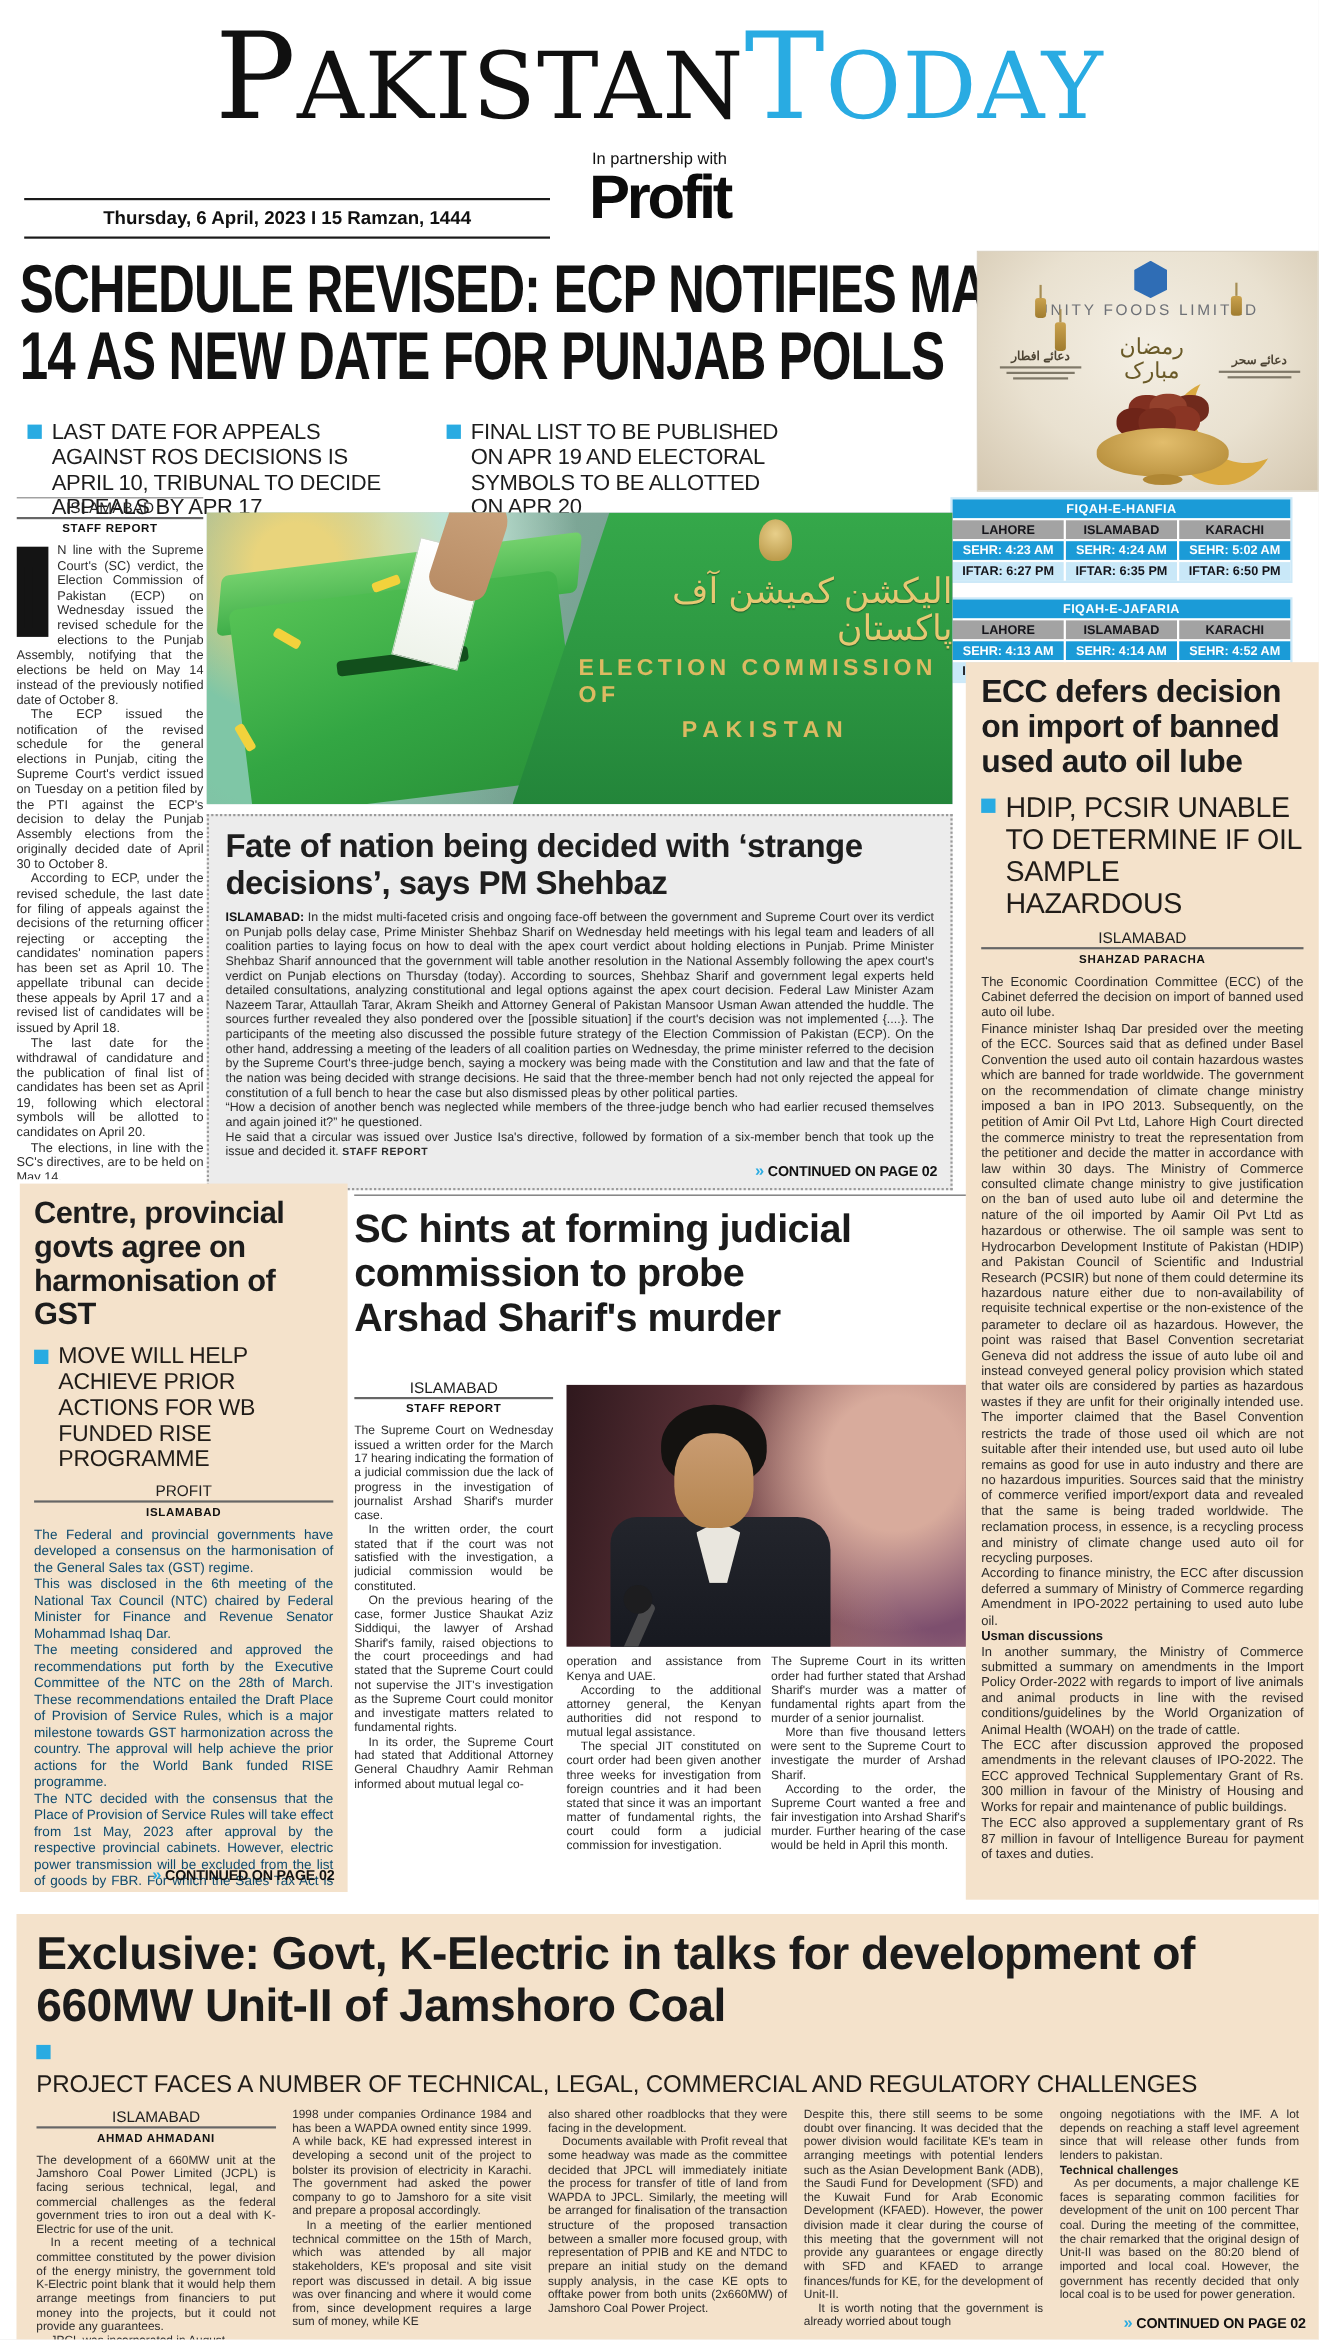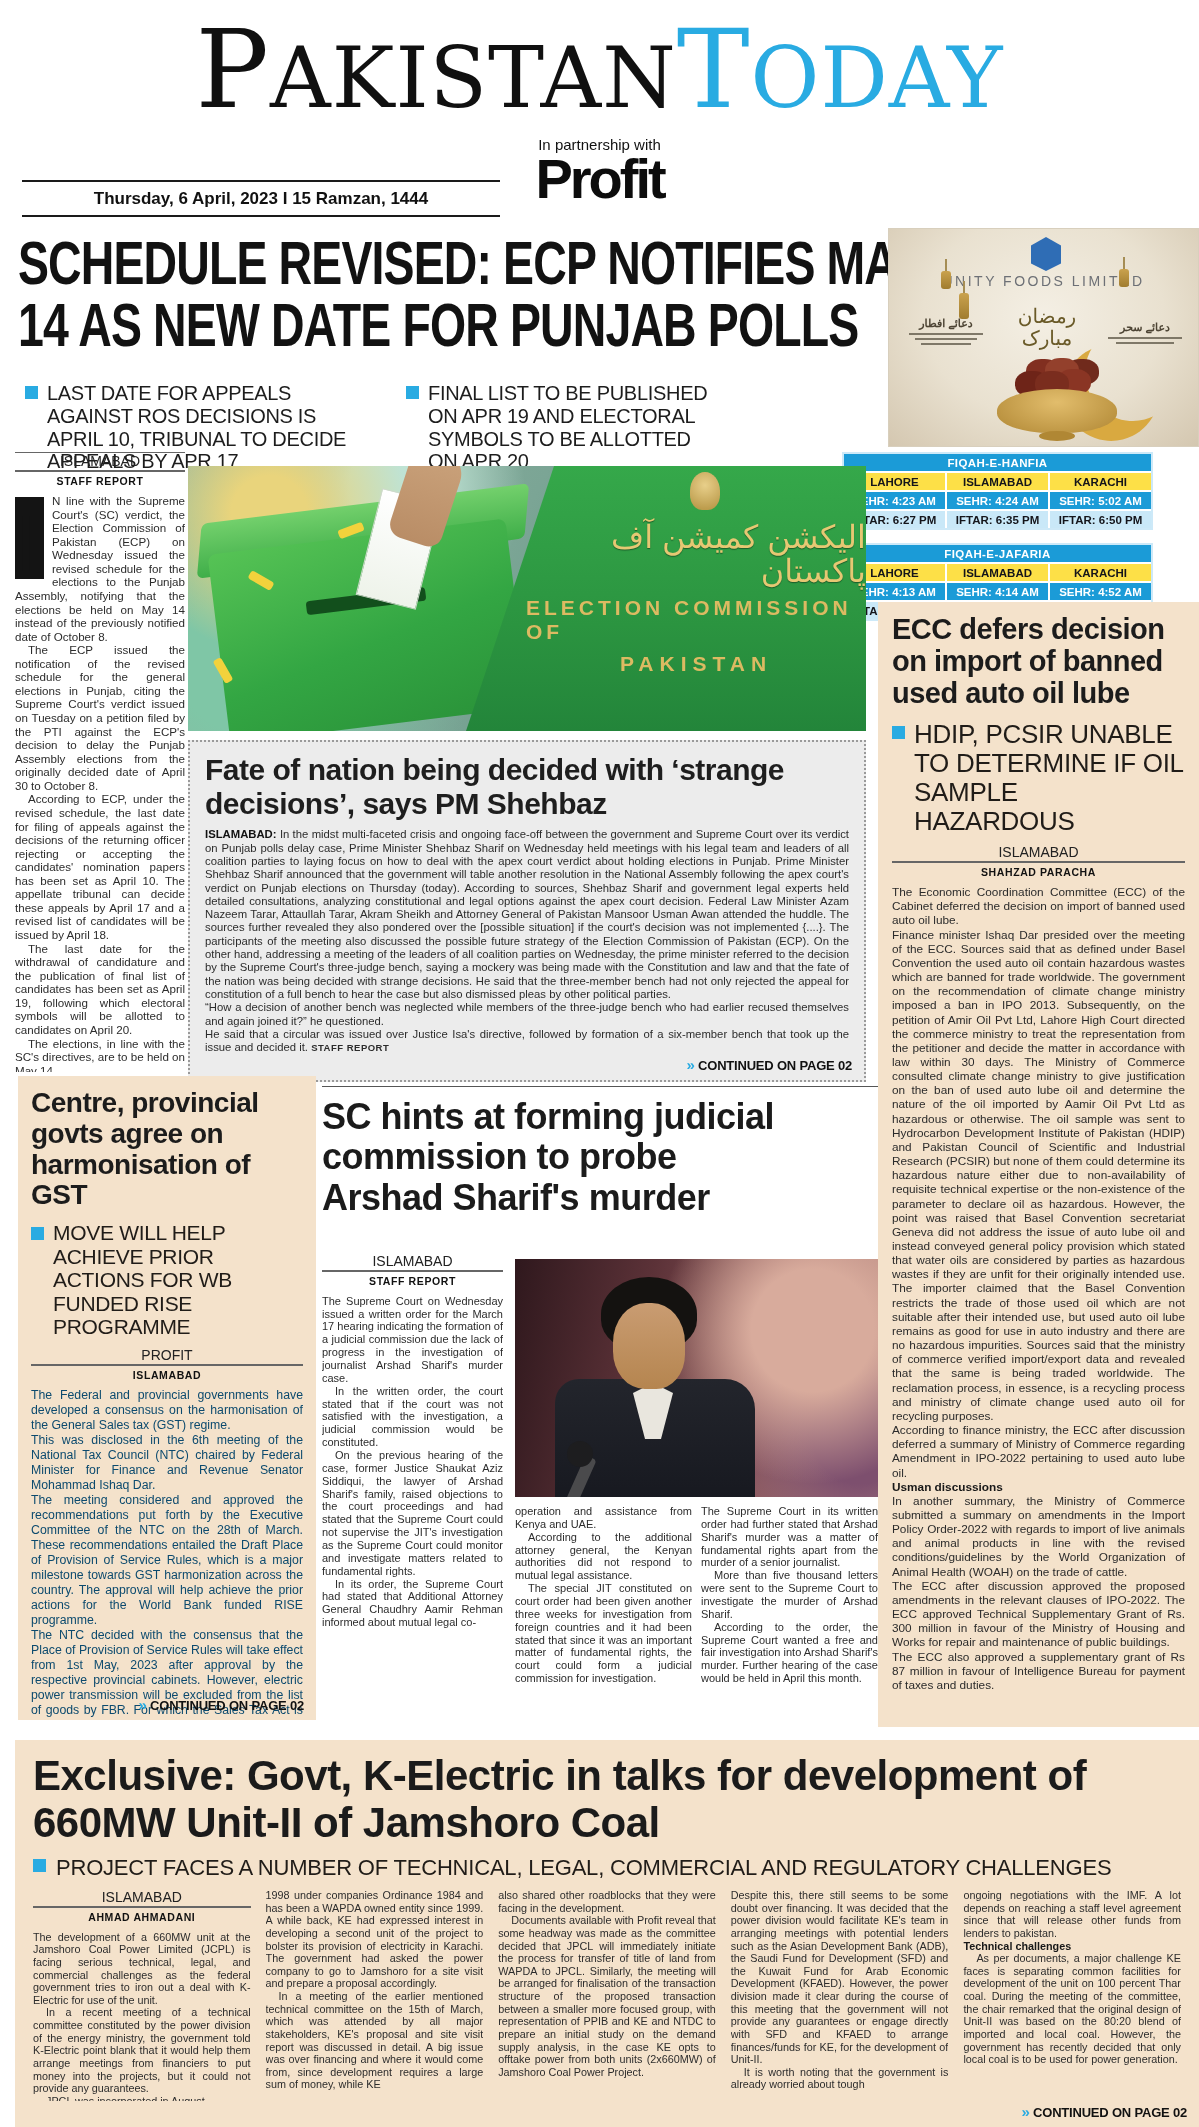--- a/index.html
+++ b/index.html
@@ -140,31 +140,31 @@
   .ar-shirt { position:absolute; left:118px; top:124px; width:40px; height:56px;
     background:#e9e6de; clip-path:polygon(50% 0, 100% 18%, 70% 100%, 30% 100%, 0 18%); }
   .ar-mic { position:absolute; left:58px; top:196px; width:12px; height:60px; background:#4a4a4c;
     transform:rotate(24deg); border-radius:4px; }
   .ar-michead { position:absolute; left:52px; top:182px; width:26px; height:26px; background:#1d1d1f;
     border-radius:50%; }
 
   
   .ke-box { left:15px; top:1740px; width:1184px; height:387px; padding:12px 18px; overflow:hidden; }
   .ke-box h2 { font-size:42px; font-weight:700; line-height:1.12; letter-spacing:-0.5px; color:#1b1b1b; }
-  .ke-bullet { display:flex; gap:10px; margin:9px 0 8px; font-size:22px; letter-spacing:-0.2px; color:#201c18; }
+  .ke-bullet { display:flex; gap:10px; margin:9px 0 8px; font-size:22px; letter-spacing:-0.2px; color:#201c18;flex-direction:column; }
   .ke-cols { display:flex; gap:15px; height:212px; overflow:hidden; }
   .ke-col { flex:1; font-size:10.8px; line-height:1.17; text-align:justify; color:#2c2c2c; overflow:hidden; }
 
   
-  .timings { left:842px; top:452px; width:311px; }
+  .timings { left:864px; top:452px; width:311px; }
   .ttable { display:grid; grid-template-columns:1fr 1fr 1fr; gap:2px; background:#ffffff;
     border:2px solid #cde9f8; margin-bottom:13px; }
   .ttable .cell { text-align:center; font-size:11.5px; font-weight:bold; padding:2.5px 0; }
   .t-title { grid-column:1/4; background:#1B9BD7; color:#fff; letter-spacing:0.4px; }
-  .t-city  { background:#fde047; color:#14141a; }
+  .t-city  { background:#a3a3a3; color:#14141a; }
   .t-sehr  { background:#1B9BD7; color:#fff; }
   .t-iftar { background:#C9E8F8; color:#14141a; }
 
   
   .ad { left:888px; top:228px; width:311px; height:219px; overflow:hidden;
     background:radial-gradient(ellipse at 50% 40%, #f4efe4 0%, #e9e1d0 55%, #d4c7b0 100%);
     border:1px solid #d8cfbd; }
   .ad-logo { position:absolute; left:142px; top:8px; width:30px; height:34px; background:#2f6db5;
     clip-path:polygon(50% 0, 100% 25%, 100% 78%, 50% 100%, 0 78%, 0 25%); }
   .ad-brand { position:absolute; top:44px; width:100%; text-align:center; font-size:14px;

